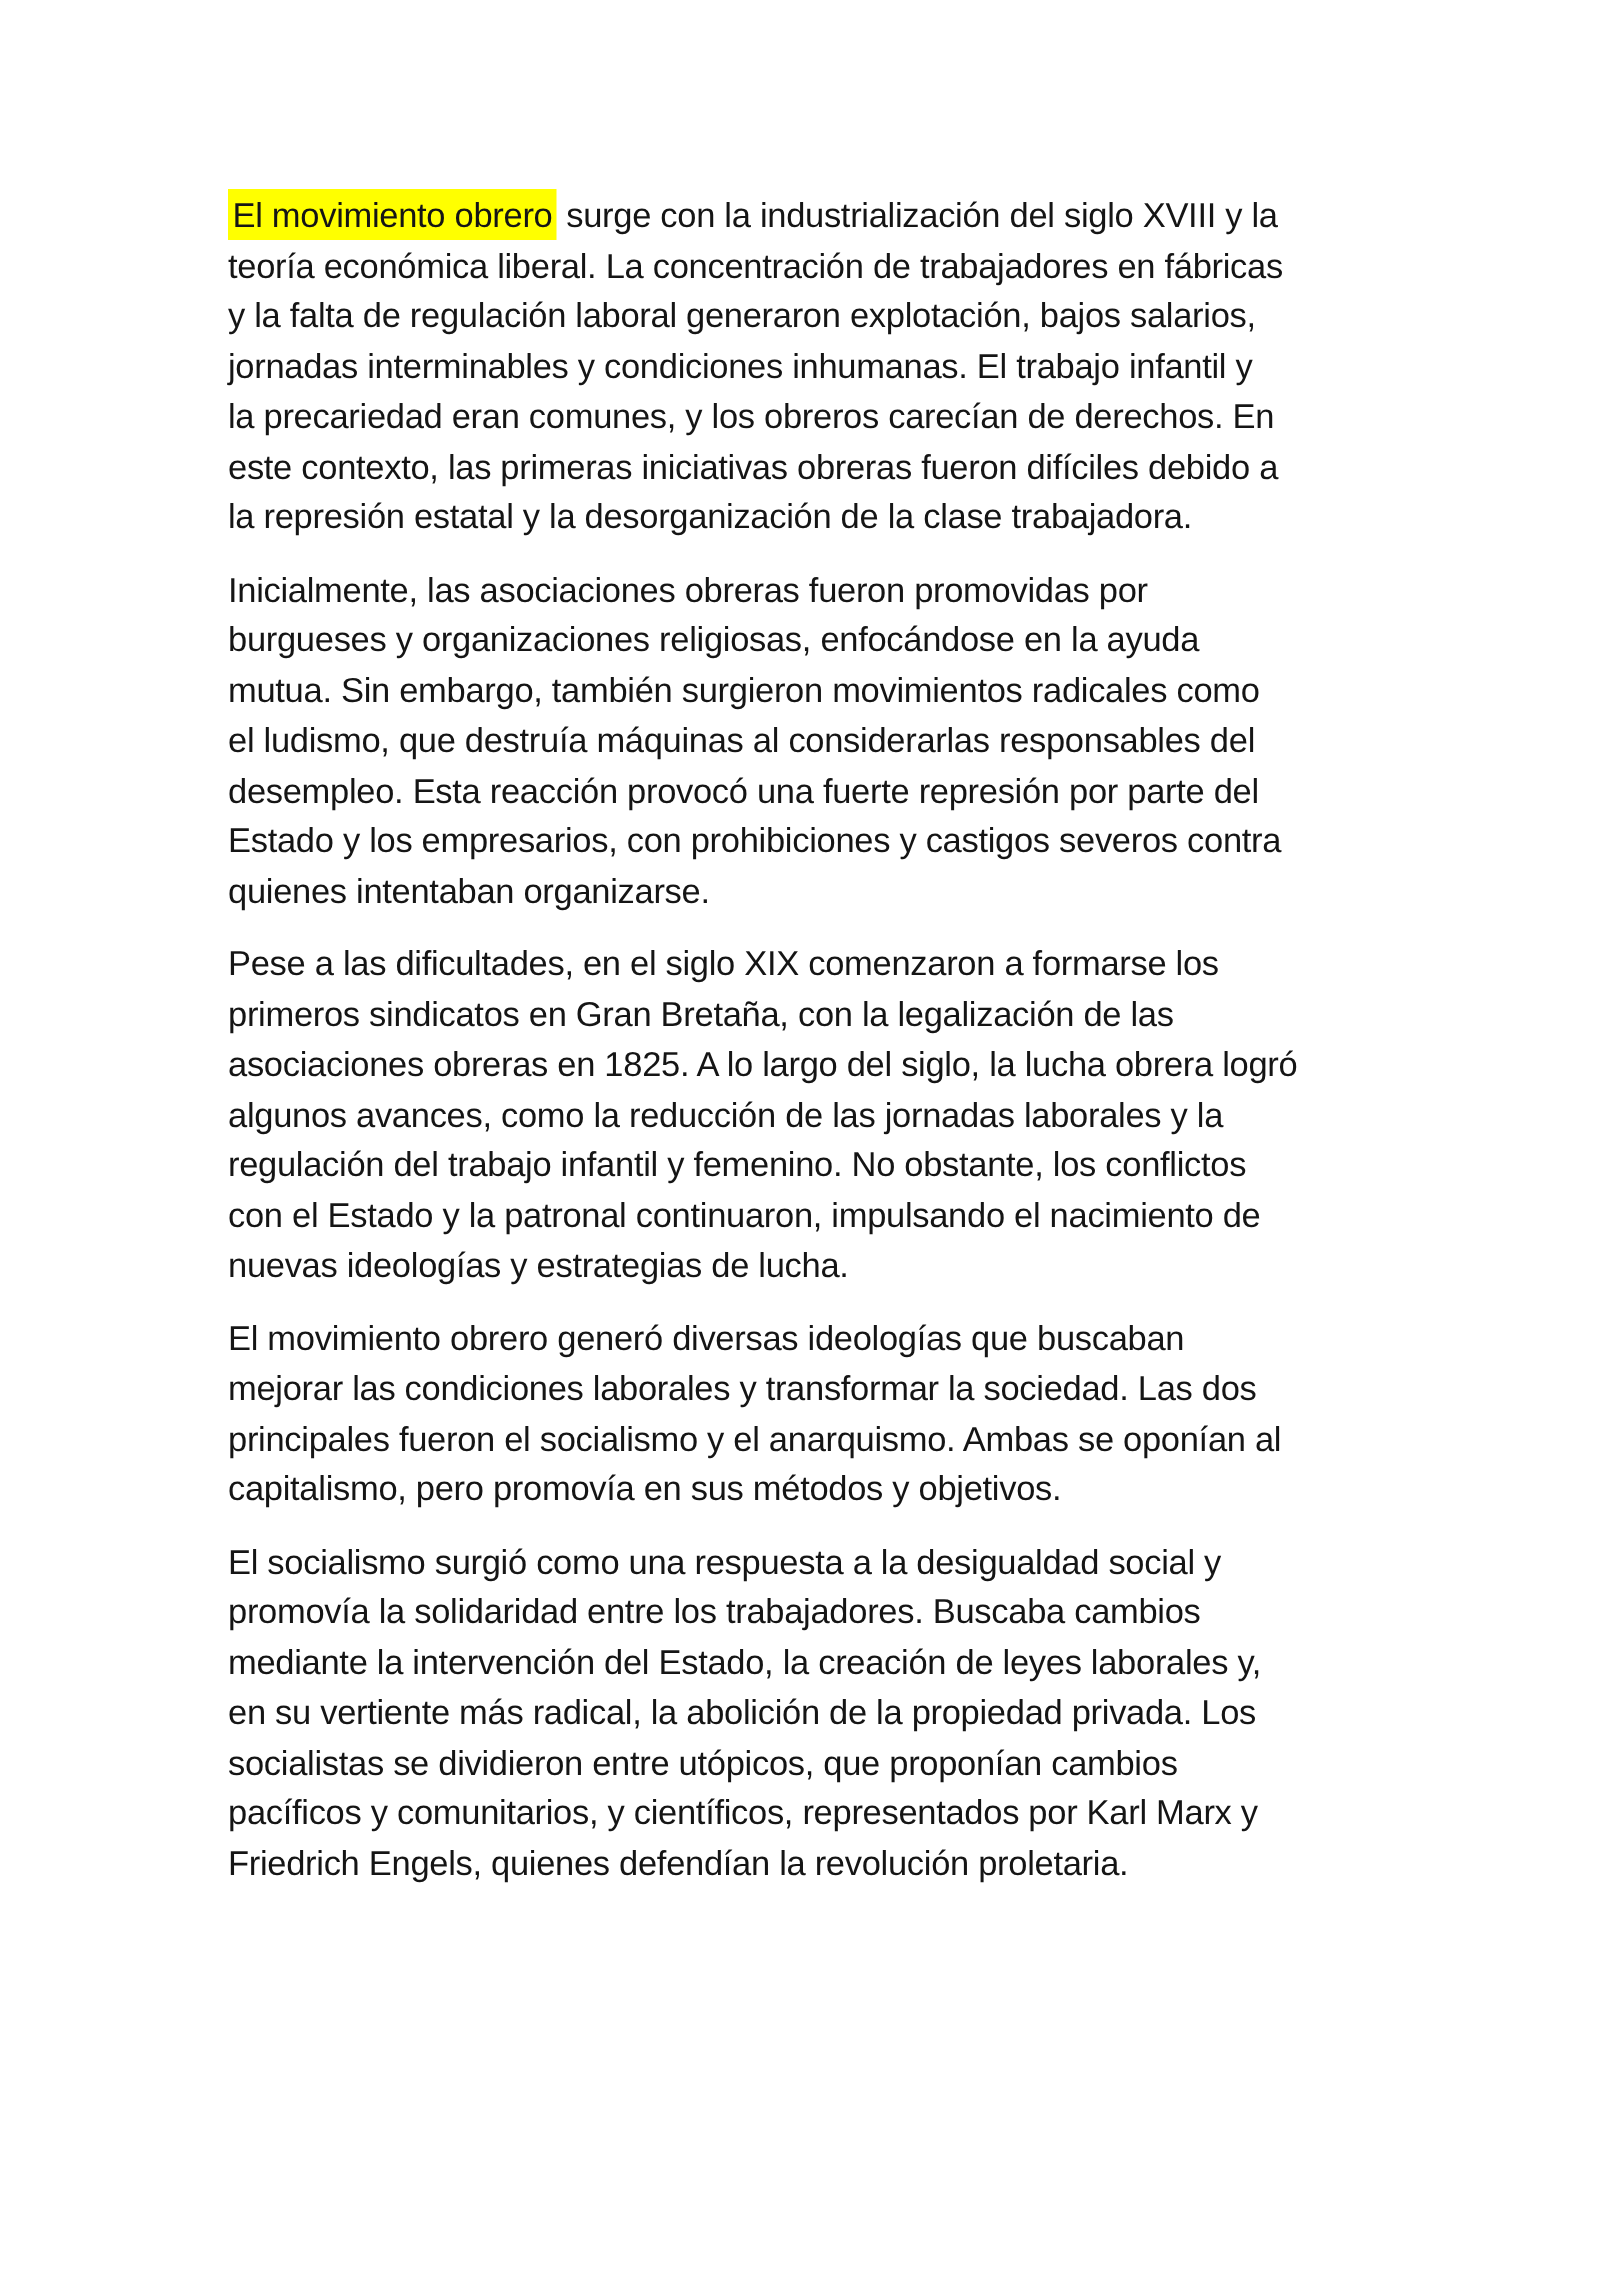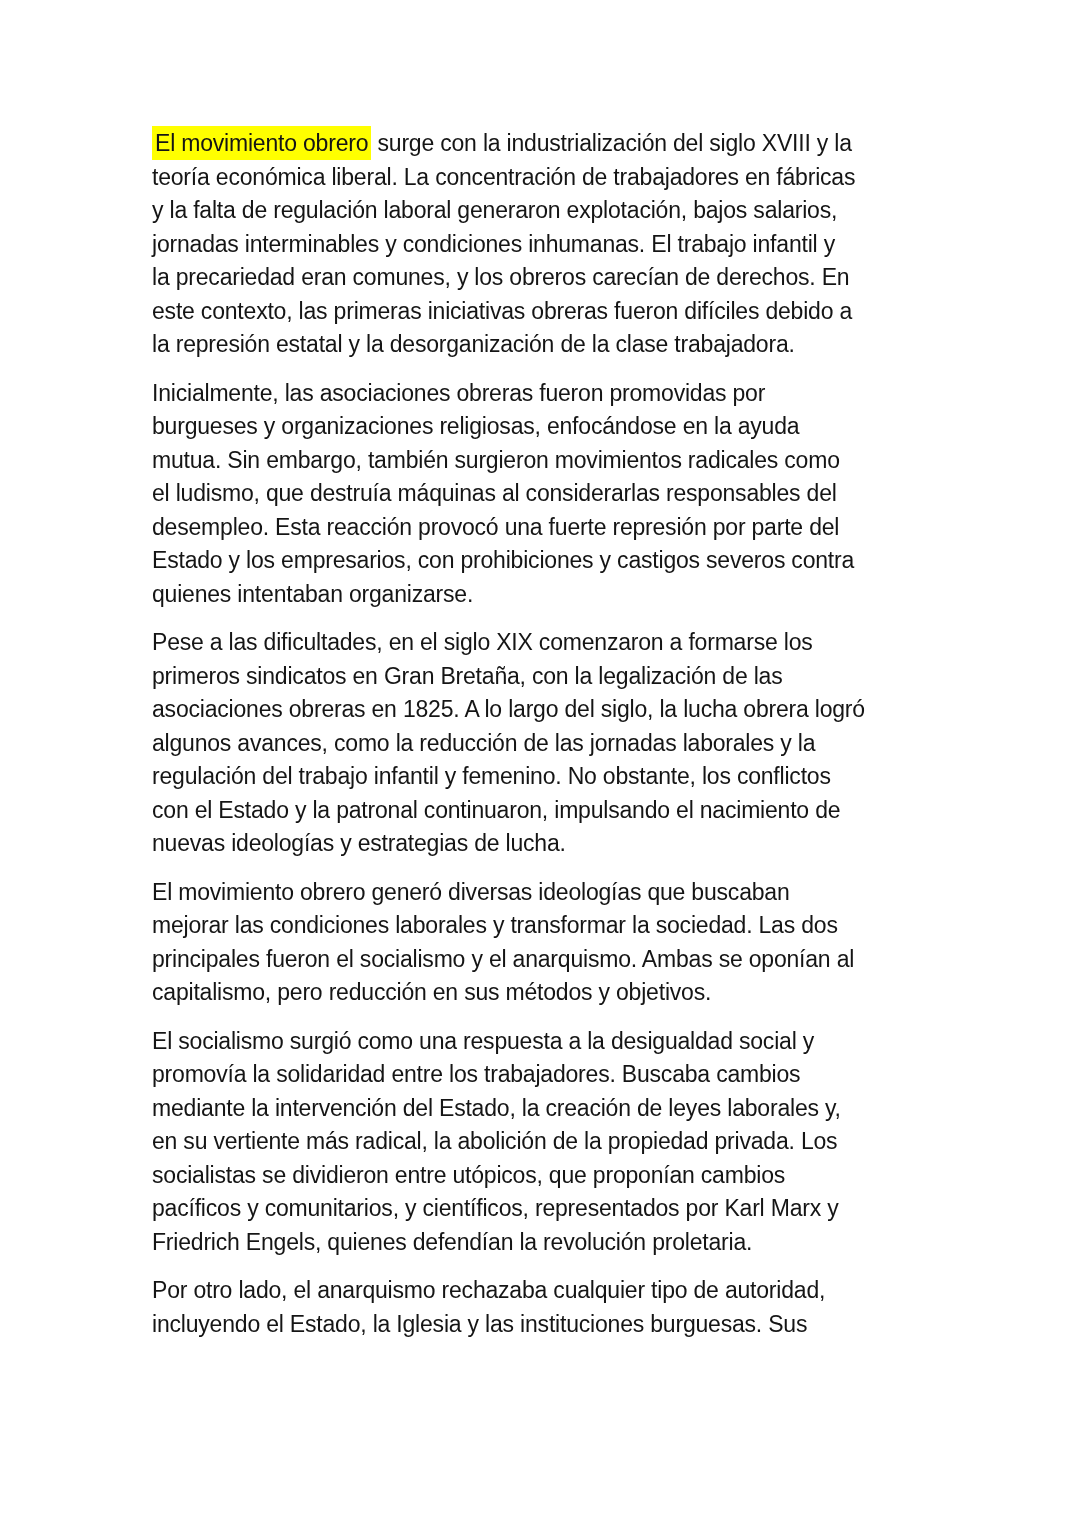--- a/index.html
+++ b/index.html
@@ -66,27 +66,25 @@
 asociaciones obreras en 1825. A lo largo del siglo, la lucha obrera logró
 algunos avances, como la reducción de las jornadas laborales y la
 regulación del trabajo infantil y femenino. No obstante, los conflictos
 con el Estado y la patronal continuaron, impulsando el nacimiento de
 nuevas ideologías y estrategias de lucha.</span></p>
 
 
     <p class="para"><span class="lines">El movimiento obrero generó diversas ideologías que buscaban
 mejorar las condiciones laborales y transformar la sociedad. Las dos
 principales fueron el socialismo y el anarquismo. Ambas se oponían al
-capitalismo, pero reducción en sus métodos y objetivos.</span></p>
+capitalismo, pero promovía en sus métodos y objetivos.</span></p>
 
     <p class="para"><span class="lines">El socialismo surgió como una respuesta a la desigualdad social y
 promovía la solidaridad entre los trabajadores. Buscaba cambios
 mediante la intervención del Estado, la creación de leyes laborales y,
 en su vertiente más radical, la abolición de la propiedad privada. Los
 socialistas se dividieron entre utópicos, que proponían cambios
 pacíficos y comunitarios, y científicos, representados por Karl Marx y
 Friedrich Engels, quienes defendían la revolución proletaria.</span></p>
 
-    <p class="para"><span class="lines">Por otro lado, el anarquismo rechazaba cualquier tipo de autoridad,
-incluyendo el Estado, la Iglesia y las instituciones burguesas. Sus</span></p>
 
   </div>
 </div>
 
 </body></html>

